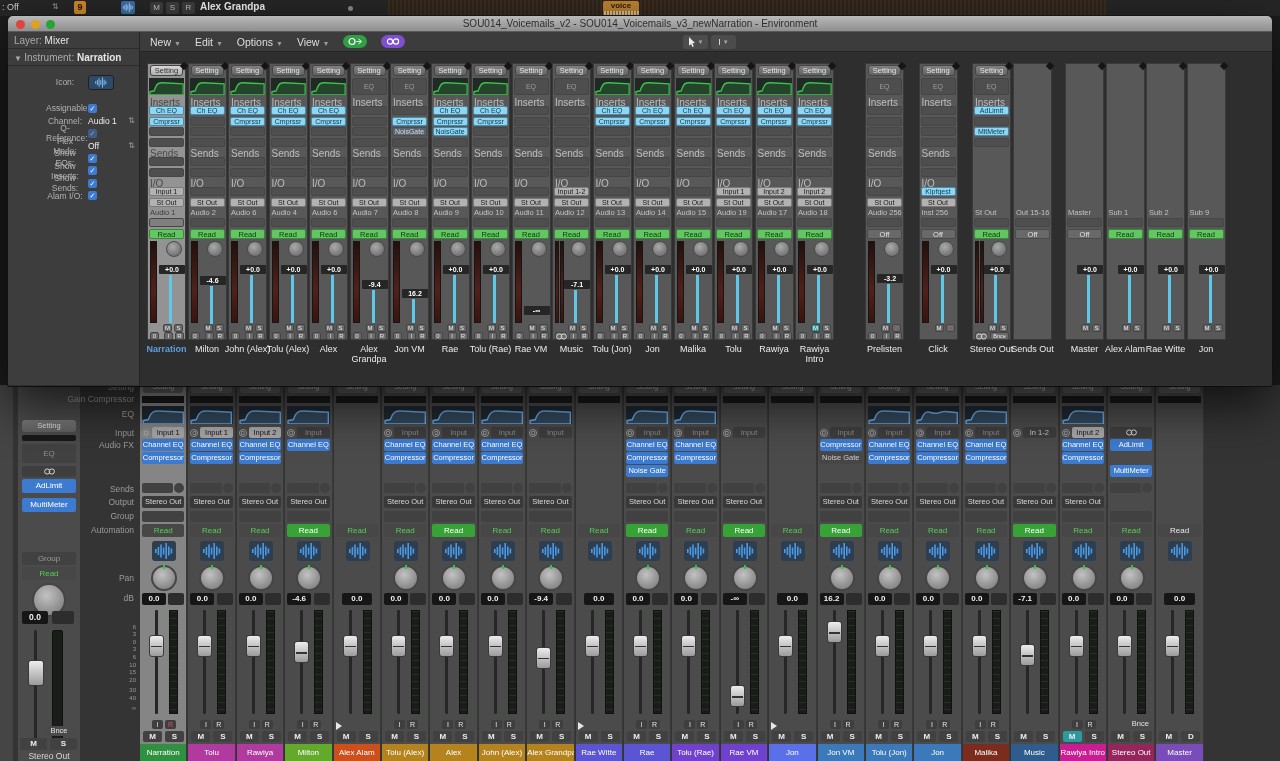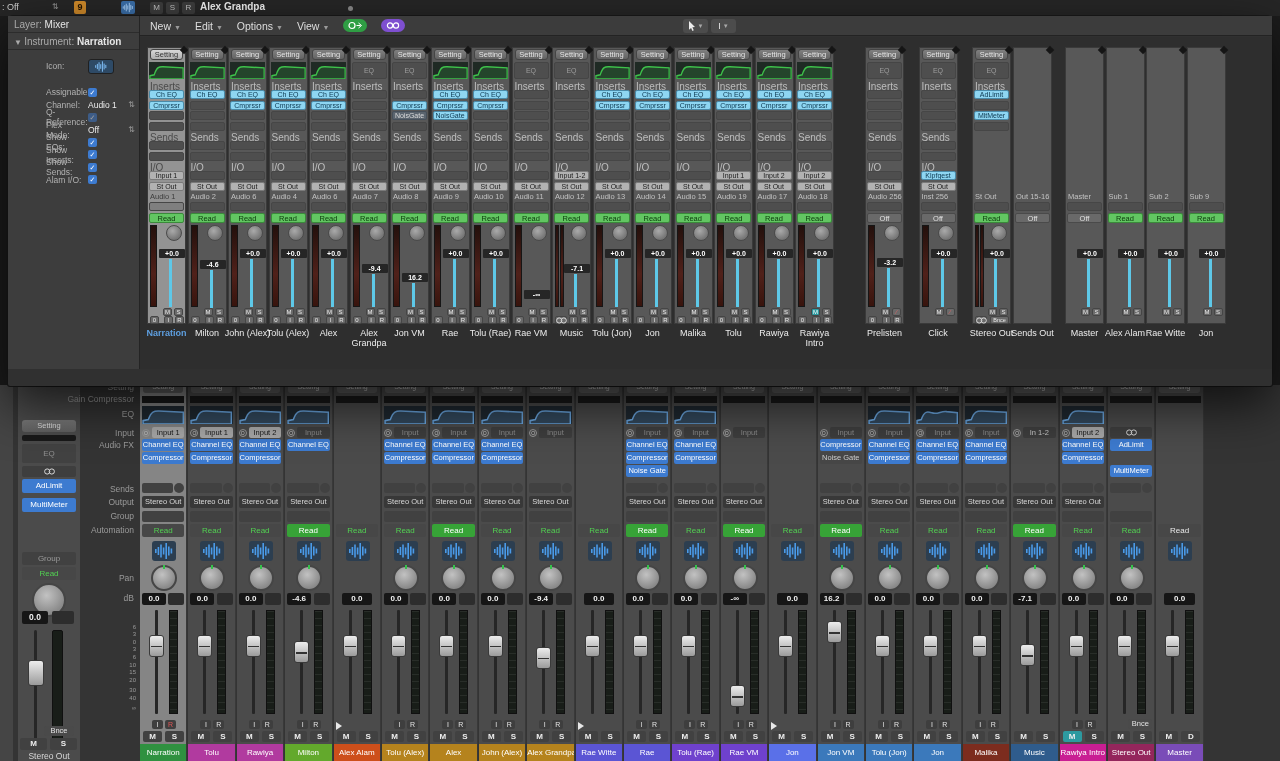--- a/index.html
+++ b/index.html
@@ -92,21 +92,21 @@
   #env-titlebar { position:relative; height:16px; background:linear-gradient(#b9b9b9,#8f8f8f);
                   border-radius:5px 5px 0 0; border-bottom:1px solid #5a5a5a; }
   #env-title { text-align:center; font-size:10px; color:#2d2d2d; line-height:16px; }
   .traffic { position:absolute; top:3.5px; width:9px; height:9px; border-radius:50%; }
   #env-body { display:flex; height:353px; }
   #env-left { width:132px; background:#3d3d3d; border-right:1px solid #242424; flex:0 0 auto; }
   .lp-row1 { padding:3px 6px 2px; font-size:10px; color:#e6e6e6; border-bottom:1px solid #2c2c2c; }
   .lp-row1 .lab { color:#aaa; }
   #lp-rows { margin-top:8px; }
   .lp-item { display:flex; align-items:center; height:12.5px; font-size:8.5px; }
-  .lp-item .lab { width:80px; text-align:left; color:#b2b2b2; padding-right:4px; flex:0 0 auto;padding-left:38px; }
+  .lp-item .lab { width:80px; text-align:center; color:#b2b2b2; padding-right:4px; flex:0 0 auto;padding-left:38px; }
   .lp-check { width:9px; height:9px; background:#3d7bd0; border-radius:2px; color:#fff; font-size:7px;
               text-align:center; line-height:9px; }
   .lp-check.dim { opacity:.5; }
   .lp-val { color:#ececec; }
   .lp-stepper { margin-left:auto; margin-right:4px; color:#9a9a9a; font-size:8px; }
   #lp-icon-btn { width:26px; height:15px; background:#2e4a66; border:1px solid #202020; border-radius:3px; }
   #env-main { position:relative; flex:1; }
   #env-toolbar { position:relative; height:20px; background:#3c3c3c; border-bottom:1px solid #232323; display:flex;
                  align-items:center; padding-left:10px; gap:14px; }
   .menu { font-size:10.5px; color:#dedede; }
@@ -177,20 +177,24 @@
           <rect x="13.4" y="2" width="1.6" height="16" fill="#a8d0f8"></rect>
           <rect x="16" y="5.5" width="1.6" height="9" fill="#a8d0f8"></rect>
           <rect x="18.6" y="7.5" width="1.6" height="5" fill="#a8d0f8"></rect>
         </svg>
       </span>
     <span class="msr" style="left:150px">M</span>
     <span class="msr" style="left:166px">S</span>
     <span class="msr" style="left:182px">R</span>
     <span class="trkname">Alex Grandpa</span>
     <span class="dot"></span>
+    <div id="region">
+      <div class="tag">voice</div>
+      <div class="tagwave"></div>
+    </div>
   </div>
 
   <div id="mixer">
     <div id="mx-sliver2"></div>
     <div id="mx-left">
         <div class="row" style="top: 35px; height: 12px; background: linear-gradient(rgb(122, 122, 122), rgb(96, 96, 96)); color: rgb(221, 221, 221); font-size: 7.5px; line-height: 12px; border-radius: 3px;">Setting</div>
         <div class="row" style="top: 50px; height: 6px; background: rgb(25, 25, 25);"></div>
         <div class="row" style="top: 59px; height: 19px; background: rgb(66, 66, 66); color: rgb(143, 143, 143); font-size: 8px; line-height: 19px; border-radius: 2px;">EQ</div>
         <div class="row" style="top: 81px; height: 11px; background: rgb(62, 62, 62); border-radius: 2px; display: flex; align-items: center; justify-content: center;">
           <svg width="11" height="7">
@@ -1106,20 +1110,26 @@
             <div class="mx-meter"></div>
           </div>
           <span class="mx-ms" style="left: 3px;">M</span>
           <span class="mx-ms" style="left: 25px;">D</span>
           <div class="mx-name" style="background: rgb(122, 76, 184);">Master</div>
         </div>
       </div>
   </div>
 
   <div id="env">
+    <div id="env-titlebar">
+      <span class="traffic" style="left:8px;background:#e0443e"></span>
+      <span class="traffic" style="left:23px;background:#dea123"></span>
+      <span class="traffic" style="left:38px;background:#27a433"></span>
+      <div id="env-title">SOU014_Voicemails_v2 - SOU014_Voicemails_v3_newNarration - Environment</div>
+    </div>
     <div id="env-body">
       <div id="env-left">
         <div class="lp-row1">
           <span class="lab">Layer:</span>
           <span>Mixer</span>
         </div>
         <div class="lp-row1">
           <span class="lab" style="font-size:8px">▼ </span>
           <span class="lab">Instrument:</span>
           <span style="font-weight:bold">Narration</span>

